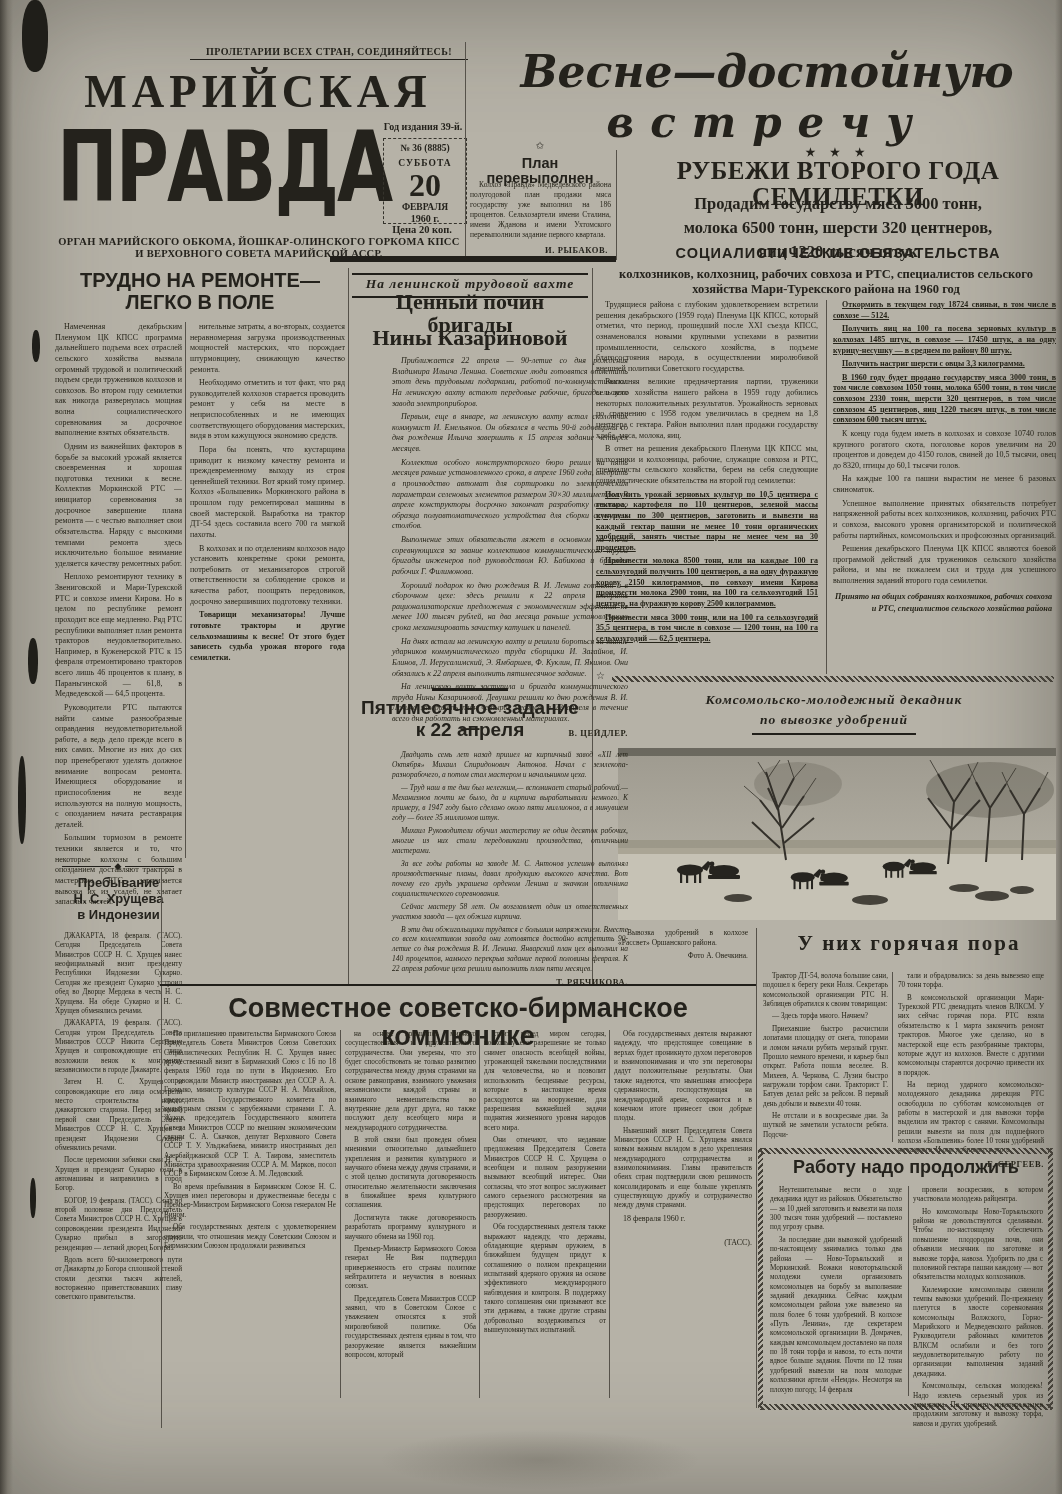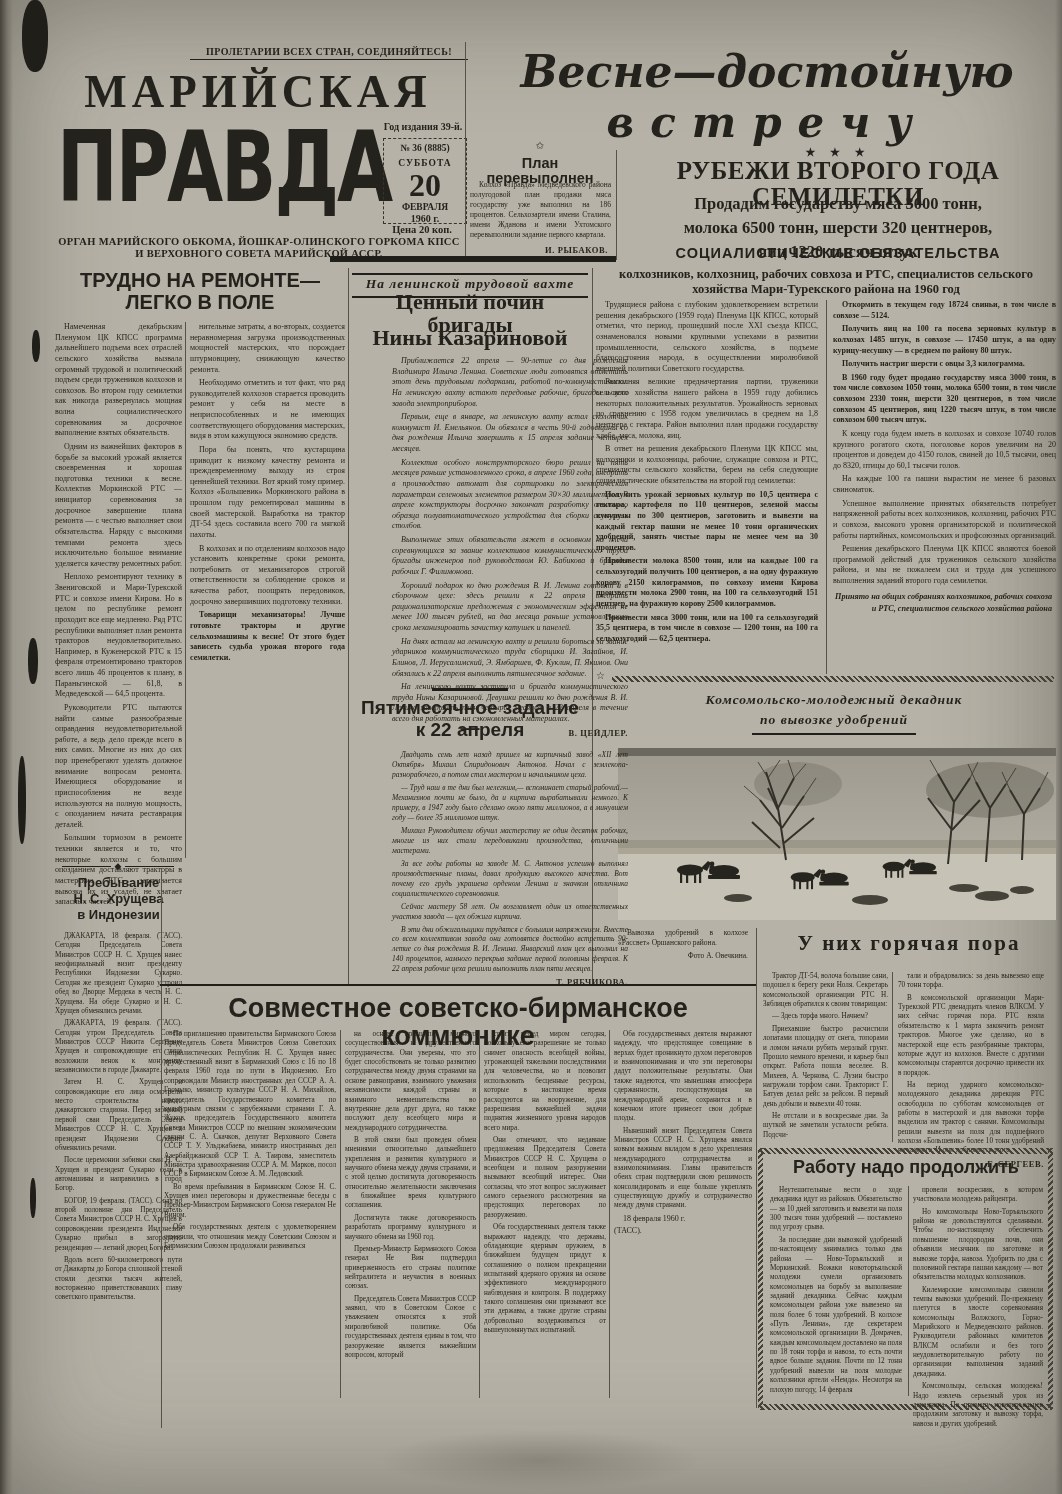--- a/index.html
+++ b/index.html
@@ -9,21 +9,21 @@
   .abs{position:absolute;}
   .sans{font-family:"Liberation Sans",sans-serif;}
   .ctr{text-align:center;}
   .rule-v{position:absolute;width:1px;background:#56524a;}
   .rule-h{position:absolute;height:1px;background:#56524a;}
   .bar{position:absolute;background:#211f1a;}
   .body-text{font-size:8px;line-height:1.33;text-align:justify;color:#262419;}
   .body-text p{margin:0 0 3px;text-indent:9px;}
   .p75{font-size:7.5px;} .p72{font-size:7.2px;line-height:1.3;}
   .italic{font-style:italic;margin-left:40px;}
-  .boldp p{font-weight:bold;}
+  .boldp p{font-weight:bold;text-decoration:underline;}
   .byline{font-weight:bold;font-size:8.5px;text-align:right;letter-spacing:.6px;margin-top:2px;}
   .headline{font-weight:bold;line-height:1.05;}
   .slogan{font-size:10px;font-weight:bold;letter-spacing:.4px;border-bottom:1.5px solid #211f1a;padding-bottom:2px;}
   .nameplate1{font-size:45px;font-weight:bold;letter-spacing:5px;transform:scaleY(1.05);transform-origin:top center;}
   .nameplate2{font-family:"DejaVu Sans",sans-serif;font-size:74px;font-weight:900;letter-spacing:-2px;
               transform:scale(.98,1.32);transform-origin:top left;line-height:1;}
   .datebox{border:1.6px dashed #35332c;text-align:center;padding:4px 2px;font-family:Liberation Serif, serif;}
   .datebox .b1{font-size:9.5px;font-weight:bold;}
   .datebox .b2{font-size:9.5px;font-weight:bold;letter-spacing:1px;margin-top:5px;}
   .datebox .b3{font-size:32px;font-weight:bold;line-height:1;margin-top:1px;}
@@ -324,21 +324,21 @@
       <p>Они отмечают, что недавние предложения Председателя Совета Министров СССР Н. С. Хрущева о всеобщем и полном разоружении вызывают всеобщий интерес. Они согласны, что этот вопрос заслуживает самого серьезного рассмотрения на предстоящих переговорах по разоружению.</p>
       <p>Оба государственных деятеля также выражают надежду, что державы, обладающие ядерным оружием, в ближайшем будущем придут к соглашению о полном прекращении испытаний ядерного оружия на основе эффективного международного наблюдения и контроля. В поддержку такого соглашения они призывают все эти державы, а также другие страны добровольно воздерживаться от вышеупомянутых испытаний.</p>
     </div>
   <div class="rule-v" style="left:609px;top:1030px;height:368px;"></div>
   <div class="abs body-text p72" style="left:614px;top:1030px;width:138px;">
     <div>
         <p>Оба государственных деятеля выражают надежду, что предстоящее совещание в верхах будет проникнуто духом переговоров и взаимопонимания и что эти переговоры дадут положительные результаты. Они также надеются, что нынешняя атмосфера сдержанности, господствующая на международной арене, сохранится и в конечном итоге принесет свои добрые плоды.</p>
         <p>Нынешний визит Председателя Совета Министров СССР Н. С. Хрущева явился новым важным вкладом в дело укрепления международного сотрудничества и взаимопонимания. Главы правительств обеих стран подтвердили свою решимость консолидировать и еще больше укреплять существующую дружбу и сотрудничество между двумя странами.</p>
       </div>
     <div style="text-indent:9px;font-size:8px;margin-top:2px;">18 февраля 1960 г.</div>
-    <div style="text-align:left;font-size:8px;margin-top:2px;">(ТАСС).</div>
+    <div style="text-align:right;font-size:8px;margin-top:14px;">(ТАСС).</div>
   </div>
 
   <div class="zz-h" style="left:760px;top:1148px;width:292px;"></div>
   <div class="zz-v" style="left:758px;top:1148px;height:262px;"></div>
   <div class="zz-v" style="left:1048px;top:1148px;height:262px;"></div>
   <div class="zz-h" style="left:760px;top:1404px;width:292px;"></div>
   <div class="abs sans headline ctr" style="left:768px;top:1158px;width:276px;font-size:18px;">Работу надо продолжить</div>
   <div class="abs body-text p72" style="left:770px;top:1186px;width:132px;">
       <p>Неутешительные вести о ходе декадника идут из районов. Обязательство — за 10 дней заготовить и вывезти на поля 300 тысяч тонн удобрений — поставлено под угрозу срыва.</p>
       <p>За последние дни вывозкой удобрений по-настоящему занимались только два района — Ново-Торъяльский и Моркинский. Вожаки новоторъяльской молодежи сумели организовать комсомольцев на борьбу за выполнение заданий декадника. Сейчас каждым комсомольцем района уже вывезено на поля более 6 тонн удобрений. В колхозе «Путь Ленина», где секретарем комсомольской организации В. Домрачев, каждым комсомольцем доставлено на поля по 18 тонн торфа и навоза, то есть почти вдвое больше задания. Почти по 12 тонн удобрений вывезли на поля молодые колхозники артели «Немда». Несмотря на плохую погоду, 14 февраля</p>

